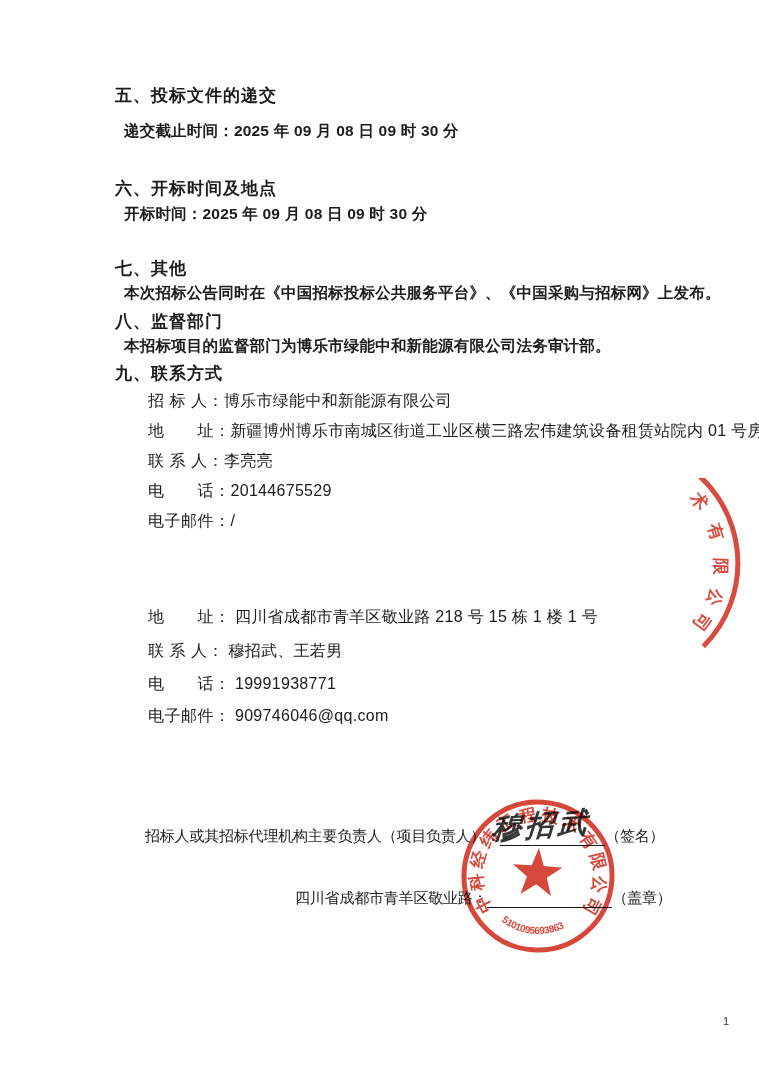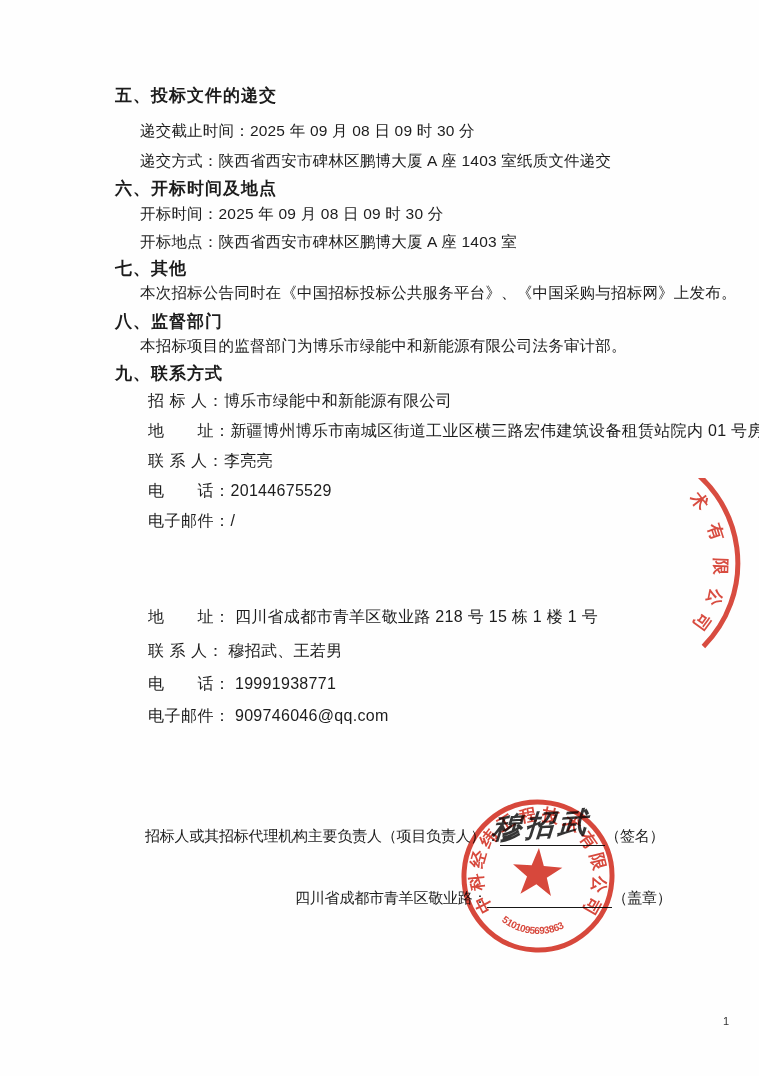--- a/index.html
+++ b/index.html
@@ -11,22 +11,22 @@
     color:var(--ink,#1c1c1c);
     overflow:hidden;
     margin:0 auto;
   }
   .abs{position:absolute;white-space:nowrap;}
   .heading{
     left:115px;
     font-size:17px;font-weight:bold;letter-spacing:1px;
   }
   .bodyline{
-    left:140px;
-    font-size:15.5px;letter-spacing:.2px;
+    left:124px;
+    font-size:15.5px;letter-spacing:.2px;font-weight:bold;
   }
   .row{left:148px;font-size:16px;}
   .row .lbl{letter-spacing:.5px;}
   .row .val{letter-spacing:.3px;}
   .signoff{font-size:15px;letter-spacing:-.2px;display:flex;align-items:flex-end;}
   .sig-underline{
     display:inline-block;position:relative;
     height:18px;border-bottom:1.6px solid #161616;
     vertical-align:baseline;
   }
@@ -59,25 +59,23 @@
     left:723px;top:1015px;font-size:11px;color:#333;
   }
 </style>
 </head>
 <body>
 
 <div id="page" style="--stamp-color: #d5382b; --ink: #1c1c1c; --paper: #fefefe;">
 
   <div class="abs heading" style="top:84px">五、投标文件的递交</div>
   <div class="abs bodyline" style="top:121px">递交截止时间：2025 年 09 月 08 日  09 时 30 分</div>
-  <div class="abs bodyline" style="top:151px">递交方式：陕西省西安市碑林区鹏博大厦 A 座 1403 室纸质文件递交</div>
 
   <div class="abs heading" style="top:177px">六、开标时间及地点</div>
   <div class="abs bodyline" style="top:204px">开标时间：2025 年 09 月 08 日  09 时 30 分</div>
-  <div class="abs bodyline" style="top:232px">开标地点：陕西省西安市碑林区鹏博大厦 A 座 1403 室</div>
 
   <div class="abs heading" style="top:257px">七、其他</div>
   <div class="abs bodyline" style="top:283px">本次招标公告同时在《中国招标投标公共服务平台》、《中国采购与招标网》上发布。</div>
 
   <div class="abs heading" style="top:310px">八、监督部门</div>
   <div class="abs bodyline" style="top:336px">本招标项目的监督部门为博乐市绿能中和新能源有限公司法务审计部。</div>
 
   <div class="abs heading" style="top:362px">九、联系方式</div>
 
   <div class="abs row" style="top:391px">

